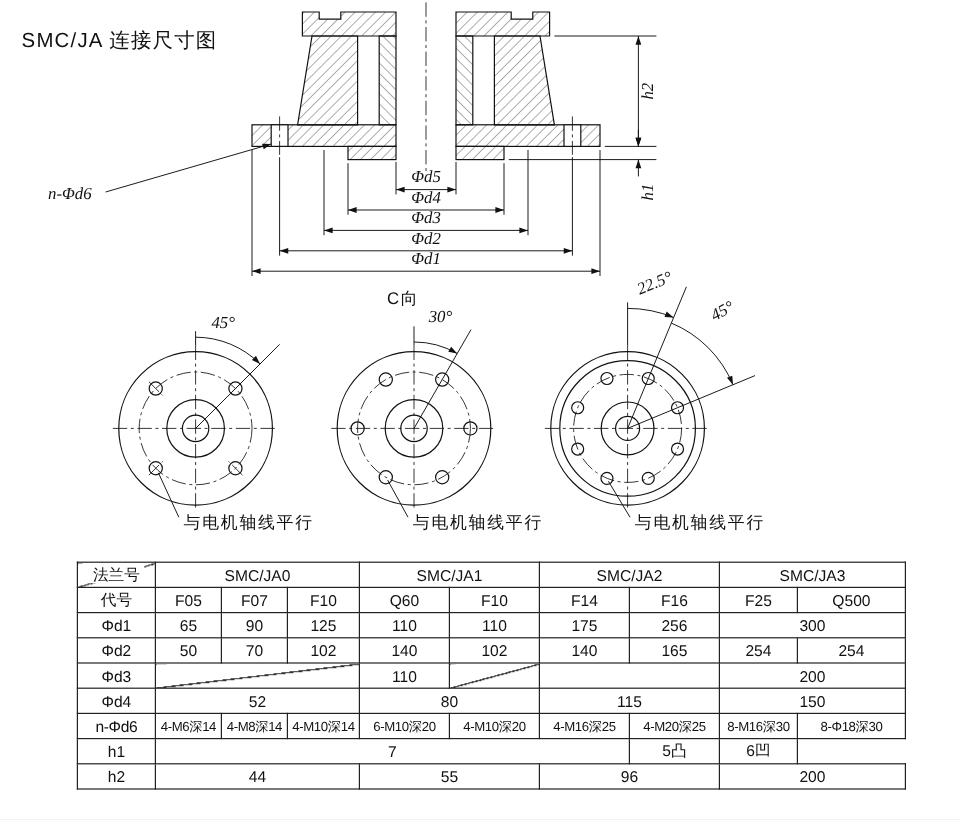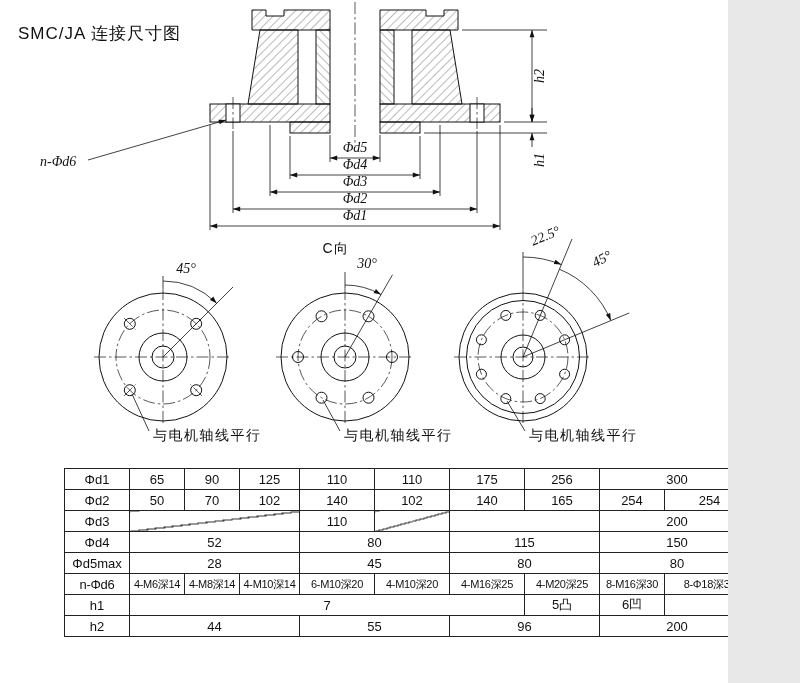--- a/index.html
+++ b/index.html
@@ -1,16 +1,16 @@
 <!DOCTYPE html>
 <html><head>
 <meta charset="utf-8">
 <style>
   html,body{margin:0;padding:0;background:#e8e8e8;}
-  .sheet{position:relative;width:728px;height:683px;background:#fff;overflow:hidden;
+  .sheet{position:relative;width:800px;height:683px;background:#fff;overflow:hidden;
          font-family:"Liberation Sans",sans-serif;color:#111;}
   .title{position:absolute;left:18px;top:22px;font-size:17px;letter-spacing:1px;color:#111;}
   svg{position:absolute;left:0;top:0;}
   .s{stroke:#111;stroke-width:1;fill:none;}
   .f{stroke:#111;stroke-width:1;fill:url(#hp1);}
   .f2{stroke:#111;stroke-width:1;fill:url(#hp2);}
   .w{stroke:#111;stroke-width:1;fill:#fff;}
   .cl{stroke:#111;stroke-width:0.7;fill:none;stroke-dasharray:12 3 2.5 3;}
   .x{stroke:#111;stroke-width:0.8;fill:none;}
   .dt{font:italic 14px "Liberation Serif",serif;fill:#111;}
@@ -188,20 +188,39 @@
         <col style="width:60px">
       <col style="width:75px">
         <col style="width:75px">
         <col style="width:75px">
         <col style="width:75px">
       <col style="width:65px">
         <col style="width:90px">
     </colgroup>
     <tbody>
       <tr>
+        <td class="slash"><span class="mask">法兰号</span></td>
+        <td colspan="3">SMC/JA0</td>
+        <td colspan="2">SMC/JA1</td>
+        <td colspan="2">SMC/JA2</td>
+        <td colspan="2">SMC/JA3</td>
+      </tr>
+      <tr>
+        <td>代号</td>
+        <td>F05</td>
+        <td>F07</td>
+        <td>F10</td>
+        <td>Q60</td>
+        <td>F10</td>
+        <td>F14</td>
+        <td>F16</td>
+        <td>F25</td>
+        <td>Q500</td>
+      </tr>
+      <tr>
         <td>Φd1</td>
         <td>65</td>
         <td>90</td>
         <td>125</td>
         <td>110</td>
         <td>110</td>
         <td>175</td>
         <td>256</td>
         <td colspan="2">300</td>
       </tr>
@@ -224,27 +243,20 @@
         <td class="slash"></td>
         <td colspan="2"></td>
         <td colspan="2">200</td>
       </tr>
       <tr>
         <td>Φd4</td>
         <td colspan="3">52</td>
         <td colspan="2">80</td>
         <td colspan="2">115</td>
         <td colspan="2">150</td>
-      </tr>
-      <tr>
-        <td>Φd5max</td>
-        <td colspan="3">28</td>
-        <td colspan="2">45</td>
-        <td colspan="2">80</td>
-        <td colspan="2">80</td>
       </tr>
       <tr class="small">
         <td style="font-size:13px">n-Φd6</td>
         <td>4-M6深14</td>
         <td>4-M8深14</td>
         <td>4-M10深14</td>
         <td>6-M10深20</td>
         <td>4-M10深20</td>
         <td>4-M16深25</td>
         <td>4-M20深25</td>

